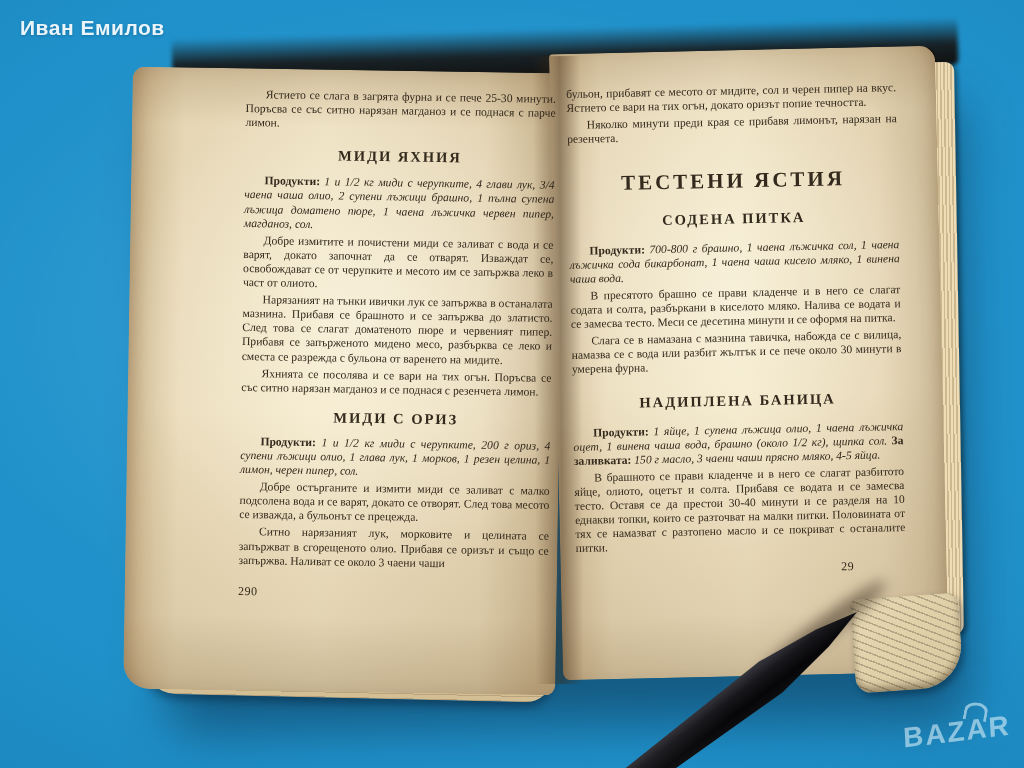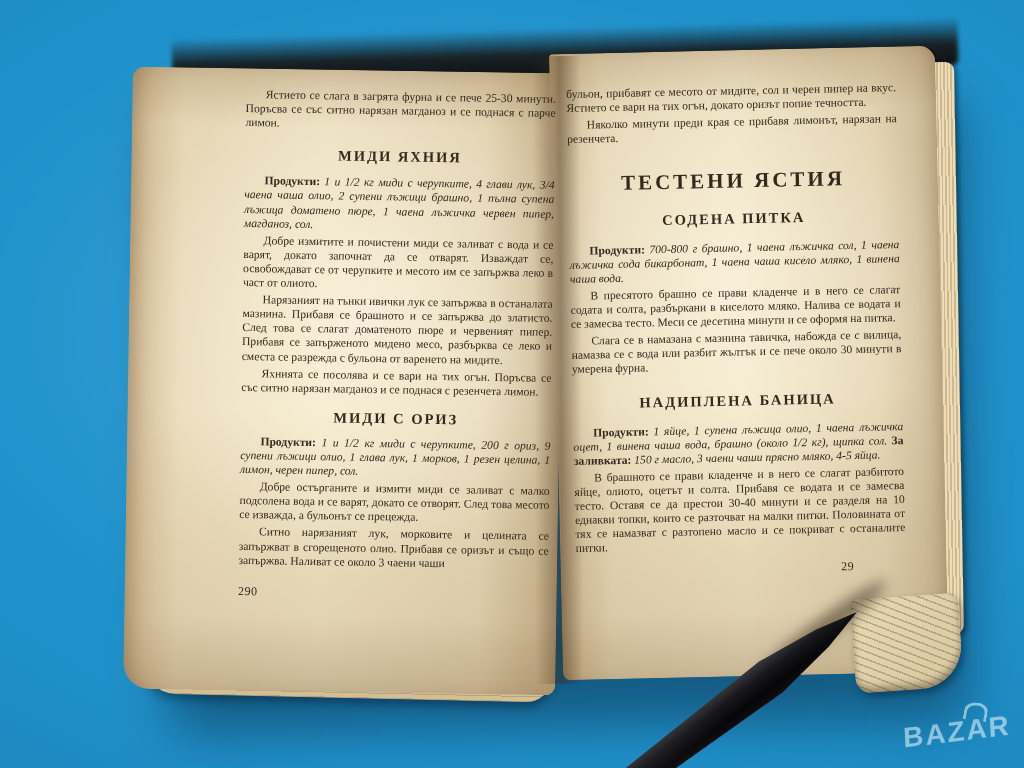--- a/index.html
+++ b/index.html
@@ -115,21 +115,21 @@
   <div class="text-col left-text">
     <p class="para indent">Ястието се слага в загрята фурна и се пече 25-30 минути. Поръсва се със ситно нарязан магданоз и се поднася с парче лимон.</p>
 
     <div class="h-small">МИДИ ЯХНИЯ</div>
     <p class="para products indent"><span class="plabel">Продукти:</span> <span class="ptext">1 и 1/2 кг миди с черупките, 4 глави лук, 3/4 чаена чаша олио, 2 супени лъжици брашно, 1 пълна супена лъжица доматено пюре, 1 чаена лъжичка червен пипер, магданоз, сол.</span></p>
     <p class="para indent">Добре измитите и почистени миди се заливат с вода и се варят, докато започнат да се отварят. Изваждат се, освобождават се от черупките и месото им се запържва леко в част от олиото.</p>
     <p class="para indent">Нарязаният на тънки ивички лук се запържва в останалата мазнина. Прибавя се брашното и се запържва до златисто. След това се слагат доматеното пюре и червеният пипер. Прибавя се запърженото мидено месо, разбърква се леко и сместа се разрежда с бульона от варенето на мидите.</p>
     <p class="para indent">Яхнията се посолява и се вари на тих огън. Поръсва се със ситно нарязан магданоз и се поднася с резенчета лимон.</p>
 
     <div class="h-small tight">МИДИ С ОРИЗ</div>
-    <p class="para products indent"><span class="plabel">Продукти:</span> <span class="ptext">1 и 1/2 кг миди с черупките, 200 г ориз, 9 супени лъжици олио, 1 глава лук, 1 морков, 1 резен целина, 1 лимон, черен пипер, сол.</span></p>
+    <p class="para products indent"><span class="plabel">Продукти:</span> <span class="ptext">1 и 1/2 кг миди с черупките, 200 г ориз, 4 супени лъжици олио, 1 глава лук, 1 морков, 1 резен целина, 1 лимон, черен пипер, сол.</span></p>
     <p class="para indent">Добре остърганите и измити миди се заливат с малко подсолена вода и се варят, докато се отворят. След това месото се изважда, а бульонът се прецежда.</p>
     <p class="para indent">Ситно нарязаният лук, морковите и целината се запържват в сгорещеното олио. Прибавя се оризът и също се запържва. Наливат се около 3 чаени чаши</p>
 
     <div class="pagenum">290</div>
   </div>
 
   <div class="text-col right-text">
     <p class="para">бульон, прибавят се месото от мидите, сол и черен пипер на вкус. Ястието се вари на тих огън, докато оризът попие течността.</p>
     <p class="para indent">Няколко минути преди края се прибавя лимонът, нарязан на резенчета.</p>
 
@@ -143,15 +143,16 @@
     <div class="h-small h-right">НАДИПЛЕНА БАНИЦА</div>
     <p class="para products indent"><span class="plabel">Продукти:</span> <span class="ptext">1 яйце, 1 супена лъжица олио, 1 чаена лъжичка оцет, 1 винена чаша вода, брашно (около 1/2 кг), щипка сол.</span> <span class="plabel">За заливката:</span> <span class="ptext">150 г масло, 3 чаени чаши прясно мляко, 4-5 яйца.</span></p>
     <p class="para indent">В брашното се прави кладенче и в него се слагат разбитото яйце, олиото, оцетът и солта. Прибавя се водата и се замесва тесто. Оставя се да престои 30-40 минути и се разделя на 10 еднакви топки, които се разточват на малки питки. Половината от тях се намазват с разтопено масло и се покриват с останалите питки.</p>
 
     <div class="pagenum pn-right">29</div>
   </div>
 
   <div class="pen-shadow"></div>
   <div class="pen"></div>
 
+  <div class="wm-owner">Иван Емилов</div>
   <div class="wm-bazar"><span class="bag-handle"></span><span>BAZAR</span></div>
 
 </div>
 
 </body></html>

